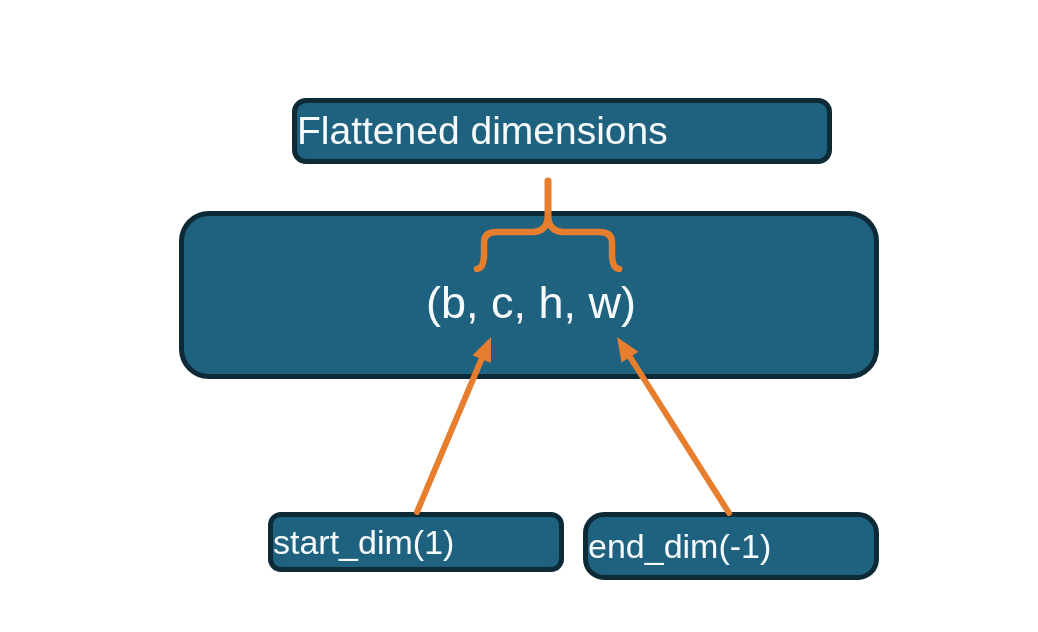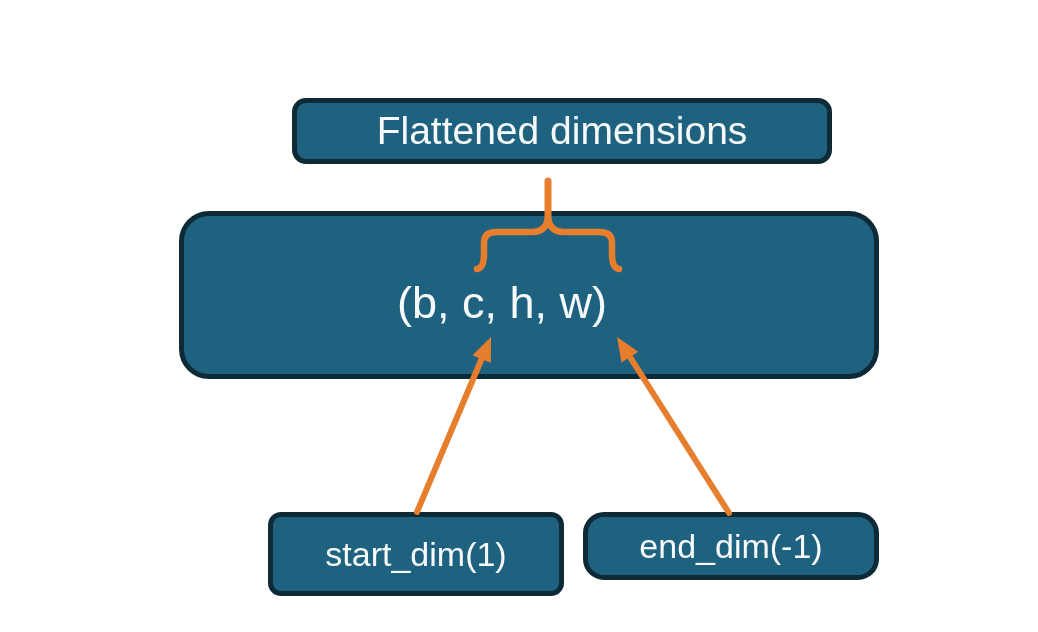--- a/index.html
+++ b/index.html
@@ -19,46 +19,46 @@
     overflow: hidden;
     font-family: "Liberation Sans", "DejaVu Sans", sans-serif;
   }
   .node {
     position: absolute;
     background: var(--box-fill);
     border: 5px solid var(--box-border);
     color: var(--label-text);
     display: flex;
     align-items: center;
-    justify-content: center;
+    justify-content: flex-start;
     text-align: center;
   }
   #node-flattened {
     left: 292px; top: 98px;
     width: 540px; height: 66px;
     border-radius: 14px;
     font-size: 39px;
   }
   #node-tensor {
     left: 179px; top: 211px;
     width: 700px; height: 168px;
     border-radius: 30px;
   }
   #tensor-label {
     position: absolute;
-    left: 162px; top: 280px;
+    left: 191px; top: 280px;
     width: 680px;
     text-align: center;
     color: var(--label-text);
     font-size: 45px;
     line-height: 45px;
   }
   #node-start-dim {
     left: 268px; top: 512px;
-    width: 296px; height: 84px;
+    width: 296px; height: 60px;
     border-radius: 13px;
     font-size: 34px;
   }
   #node-end-dim {
     left: 583px; top: 512px;
     width: 296px; height: 68px;
     border-radius: 21px;
     font-size: 34px;
   }
   #overlay {

